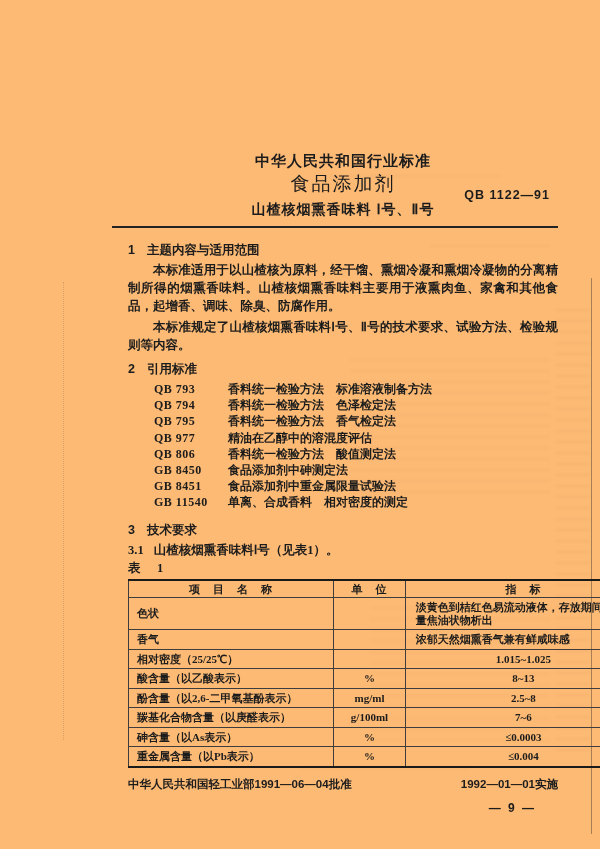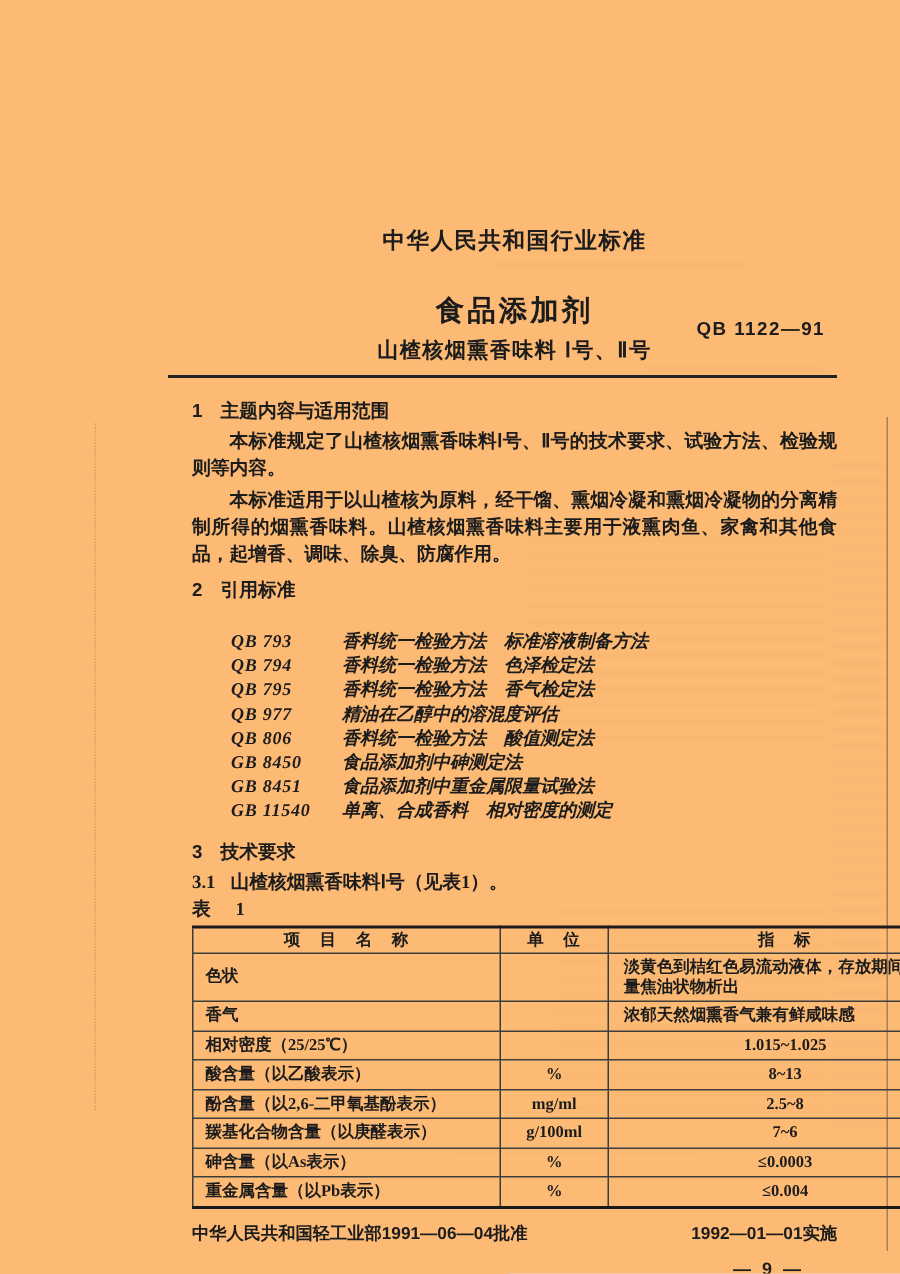--- a/index.html
+++ b/index.html
@@ -34,22 +34,22 @@
   .content{
     position:absolute;left:128px;top:146px;width:430px;
   }
   .std-type{
     text-align:center;font-family:"Liberation Sans",sans-serif;
     font-weight:700;font-size:15px;line-height:16px;letter-spacing:1px;
     margin-top:7px;
   }
   .doc-title1{
     text-align:center;font-family:"Liberation Sans",sans-serif;
-    font-weight:700;font-size:19px;line-height:22px;letter-spacing:2px;
-    margin-top:28px;
+    font-weight:400;font-size:19px;line-height:22px;letter-spacing:2px;
+    margin-top:4px;
   }
   .title-row{position:relative;margin-top:3px;}
   .doc-title2{
     text-align:center;font-family:"Liberation Sans",sans-serif;
     font-weight:700;font-size:14px;line-height:22px;letter-spacing:1px;
   }
   .std-code{
     position:absolute;right:8px;top:-10px;
     font-family:"Liberation Sans",sans-serif;
     font-weight:700;font-size:12.5px;letter-spacing:1px;
@@ -64,21 +64,21 @@
     margin:0;
   }
   .sec-head .num{margin-right:12px;}
   #sec1-head{margin-top:14px;}
   #sec2-head{margin-top:7px;}
   #sec3-head{margin-top:11px;}
   .para{
     margin:3px 0 0 0;font-size:12.5px;line-height:18px;
     font-weight:600;text-indent:2em;text-align:justify;
   }
-  .ref-list{margin-top:18px;font-style:italic;}
+  .ref-list{margin-top:4px;}
   .ref-item{
     padding-left:26px;font-size:12px;line-height:16.2px;font-weight:600;
     white-space:nowrap;
   }
   .ref-code{display:inline-block;width:74px;letter-spacing:.5px;}
   .clause{
     margin:4px 0 0 0;font-size:12.5px;line-height:17px;font-weight:600;
   }
   .clause .cnum{margin-right:10px;}
   .tbl-caption{
@@ -133,22 +133,22 @@
     <div class="doc-title1">食品添加剂</div>
     <div class="title-row">
       <div class="doc-title2">山楂核烟熏香味料 Ⅰ号、Ⅱ号</div>
       <div class="std-code">QB 1122—91</div>
     </div>
     <div class="header-rule"></div>
 
     <p class="sec-head" id="sec1-head">
       <span class="num">1</span><span>主题内容与适用范围</span>
     </p>
+    <p class="para">本标准适用于以山楂核为原料，经干馏、熏烟冷凝和熏烟冷凝物的分离精制所得的烟熏香味料。山楂核烟熏香味料主要用于液熏肉鱼、家禽和其他食品，起增香、调味、除臭、防腐作用。</p>
     <p class="para">本标准规定了山楂核烟熏香味料Ⅰ号、Ⅱ号的技术要求、试验方法、检验规则等内容。</p>
-    <p class="para">本标准适用于以山楂核为原料，经干馏、熏烟冷凝和熏烟冷凝物的分离精制所得的烟熏香味料。山楂核烟熏香味料主要用于液熏肉鱼、家禽和其他食品，起增香、调味、除臭、防腐作用。</p>
 
     <p class="sec-head" id="sec2-head">
       <span class="num">2</span><span>引用标准</span>
     </p>
     <div class="ref-list">
       <div class="ref-item"><span class="ref-code">QB 793</span><span>香料统一检验方法　标准溶液制备方法</span></div>
       <div class="ref-item"><span class="ref-code">QB 794</span><span>香料统一检验方法　色泽检定法</span></div>
       <div class="ref-item"><span class="ref-code">QB 795</span><span>香料统一检验方法　香气检定法</span></div>
       <div class="ref-item"><span class="ref-code">QB 977</span><span>精油在乙醇中的溶混度评估</span></div>
       <div class="ref-item"><span class="ref-code">QB 806</span><span>香料统一检验方法　酸值测定法</span></div>

